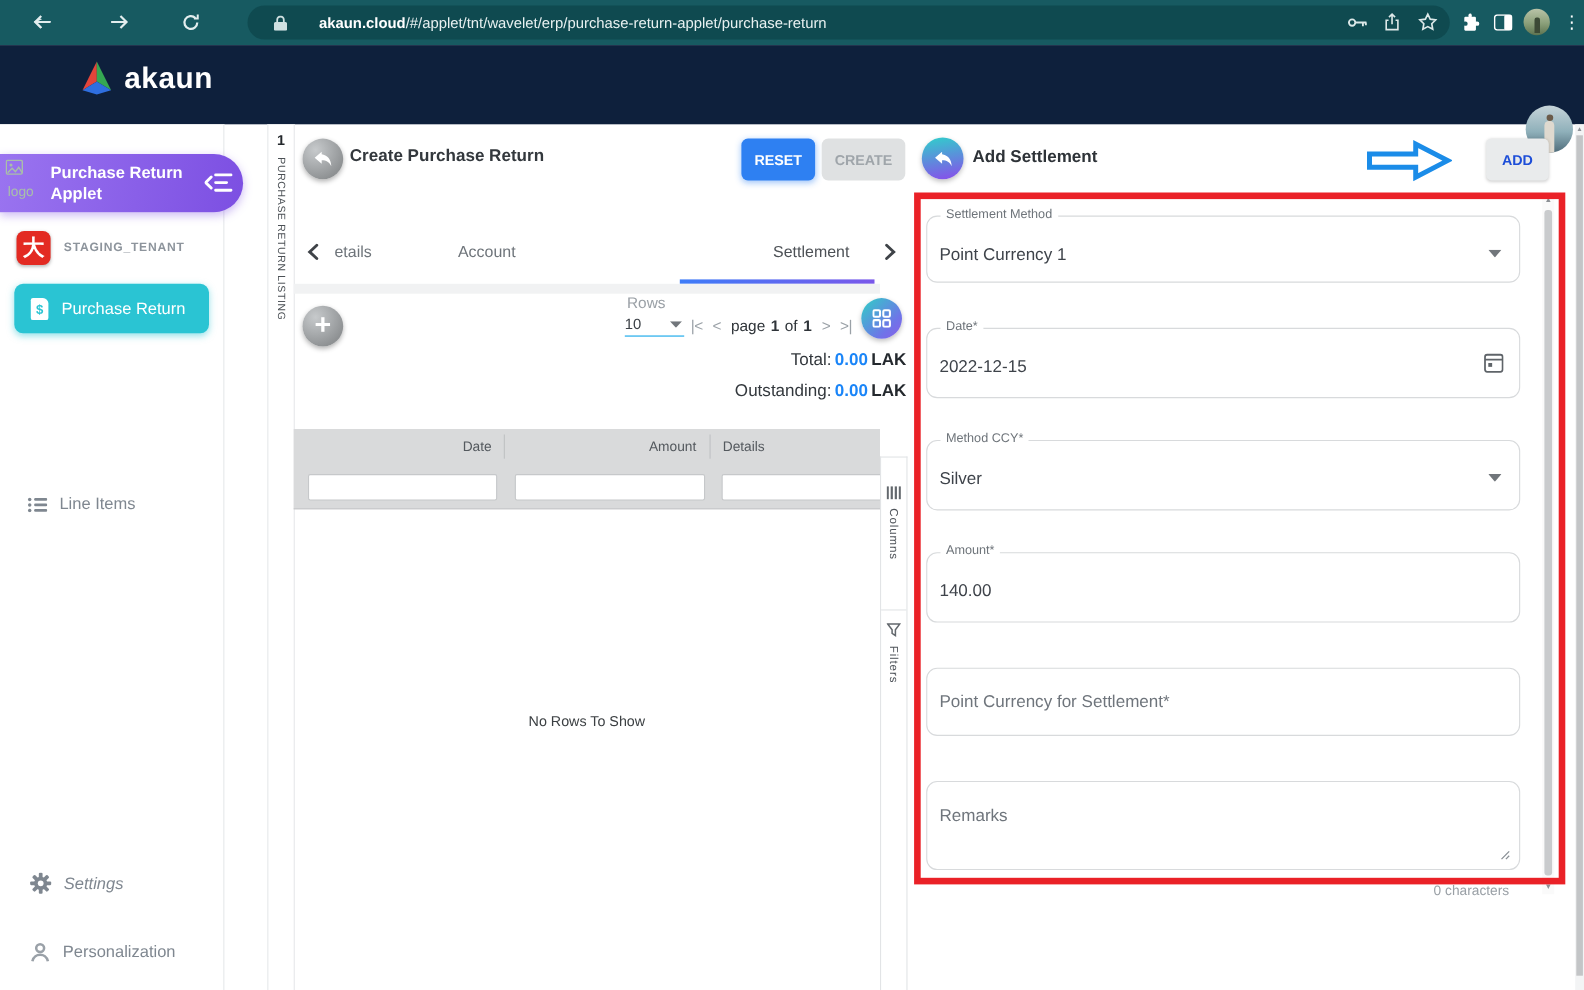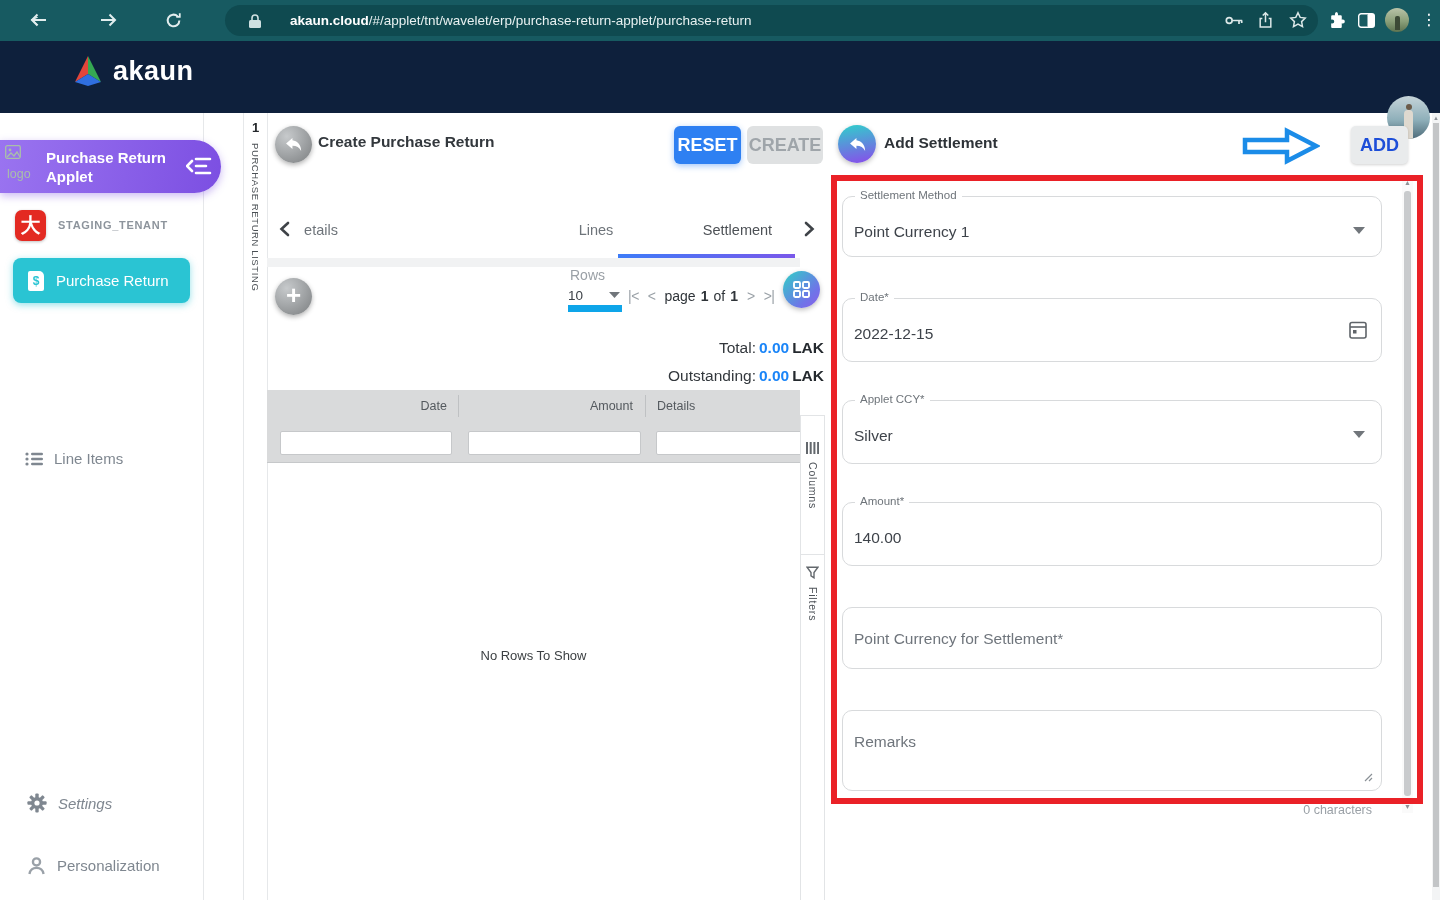--- a/index.html
+++ b/index.html
@@ -43,38 +43,38 @@
   
   #listing-strip{position:absolute;left:243px;top:113px;width:23px;height:787px;background:#fff;
                  border-left:1px solid #e6e8ea;border-right:1px solid #e6e8ea;}
   #listing-badge{position:absolute;left:0;top:7px;width:23px;text-align:center;font-size:13px;font-weight:bold;color:#24282c;}
   #listing-label{position:absolute;left:6px;top:30px;writing-mode:vertical-rl;font-size:9.5px;letter-spacing:.6px;color:#4b5055;}
   
   .silver{border-radius:50%;background:radial-gradient(circle at 32% 28%,#c7cacc,#8e9193 75%);
           box-shadow:0 2px 5px rgba(0,0,0,.3);display:flex;align-items:center;justify-content:center;}
   .grad-circle{border-radius:50%;background:linear-gradient(170deg,#2fd0cb 0%,#8158e8 90%);
           box-shadow:0 2px 5px rgba(0,0,0,.25);display:flex;align-items:center;justify-content:center;}
-  .btn{display:flex;align-items:center;justify-content:center;font-weight:bold;font-size:18px;border-radius:6px;}
+  .btn{display:flex;align-items:center;justify-content:center;font-weight:bold;font-size:13px;border-radius:6px;}
   
   #main-title{position:absolute;left:318px;top:133px;font-size:15.5px;font-weight:600;color:#33383d;}
   .tab{position:absolute;top:207px;height:47px;line-height:47px;text-align:center;font-size:14.5px;color:#6e747a;}
   .tab.active{color:#4d5156;}
   #tab-indicator{position:absolute;left:618px;top:254px;width:177px;height:4px;
                  background:linear-gradient(90deg,#3d7cf8,#7a58ea);}
   #tabs-band{position:absolute;left:267px;top:258px;width:533px;height:9px;background:#f1f2f3;}
   .chev{position:absolute;width:16px;height:20px;}
   #rows-label{position:absolute;left:570px;top:267px;font-size:14px;color:#9aa0a6;}
-  #rows-select{position:absolute;left:568px;top:286px;width:54px;height:19px;border-bottom:7px solid #0ea5e9;}
+  #rows-select{position:absolute;left:568px;top:286px;width:54px;height:19px;border-bottom:1px solid #0ea5e9;}
   #rows-select span{font-size:13.5px;color:#3c4147;}
   #rows-select svg{position:absolute;right:2px;top:6px;}
   #pager{position:absolute;left:628px;top:288px;display:flex;align-items:center;gap:9px;
          font-size:14px;color:#9aa1a7;letter-spacing:-.5px;}
   #pager .pg{color:#2f3439;letter-spacing:0;}
   #pager .num{font-weight:bold;}
-  #totals{position:absolute;left:500px;top:334px;width:324px;text-align:right;font-size:15.5px;color:#33383d;line-height:28px;}
+  #totals{position:absolute;left:500px;top:314px;width:324px;text-align:right;font-size:15.5px;color:#33383d;line-height:28px;}
   #totals .val{color:#1a85f8;font-weight:bold;margin:0 3px;}
   #totals .cur{font-weight:bold;color:#24292e;}
   
   #grid-head{position:absolute;left:267px;top:390px;width:533px;height:72px;background:#d9dadb;border-bottom:1px solid #c6c8ca;}
   .gh{position:absolute;top:0;height:32px;line-height:32px;font-size:12.5px;color:#54595e;}
   .gsep{position:absolute;top:5px;width:1px;height:22px;background:#bfc1c3;}
   .flt{position:absolute;top:41px;height:20px;background:#fff;border:1px solid #c6c8ca;border-radius:2px;}
   #empty-msg{position:absolute;left:267px;top:648px;width:533px;text-align:center;font-size:13px;color:#3c4043;}
   
   #tools{position:absolute;left:800px;top:415px;width:25px;height:485px;background:#fff;
@@ -260,21 +260,21 @@
 
   <div class="btn" style="position:absolute;left:674px;top:126px;width:67px;height:38px;background:#2e80f2;color:#fff;box-shadow:0 2px 6px rgba(46,128,242,.45);">RESET</div>
   <div class="btn" style="position:absolute;left:747px;top:126px;width:76px;height:38px;background:#dfe1e2;color:#9fa5aa;">CREATE</div>
 
   <div class="chev" style="left:279px;top:221px;">
     <svg width="11" height="16" viewBox="0 0 11 16" fill="none" stroke="#3f4348" stroke-width="2.6" stroke-linecap="round">
         <path d="M9 2 2.5 8 9 14"></path>
       </svg>
   </div>
   <div class="tab" style="left:277px;width:88px;">etails</div>
-  <div class="tab" style="left:520px;width:152px;">Lines</div>
+  <div class="tab" style="left:365px;width:155px;">Account</div>
   <div class="tab active" style="left:680px;width:115px;">Settlement</div>
   <div id="tab-indicator"></div>
   <div id="tabs-band"></div>
   <div class="chev" style="left:804px;top:221px;">
     <svg width="11" height="16" viewBox="0 0 11 16" fill="none" stroke="#3f4348" stroke-width="2.6" stroke-linecap="round">
         <path d="M2 2l6.5 6L2 14"></path>
       </svg>
   </div>
 
   <div class="silver" style="position:absolute;left:275px;top:278px;width:37px;height:37px;font-size:26px;color:#fff;font-weight:bold;">
@@ -365,21 +365,21 @@
     <span class="lbl">Date*</span>
     <span class="val">2022-12-15</span>
     <svg style="position:absolute;right:14px;top:21px;" width="18" height="19" viewBox="0 0 18 19" fill="none" stroke="#5f6469" stroke-width="1.6">
         <rect x="1" y="2.5" width="16" height="15.5" rx="2"></rect>
         <path d="M1 7h16"></path>
         <rect x="4" y="10" width="3.5" height="3.5" fill="#5f6469" stroke="none"></rect>
       </svg>
   </div>
 
   <div class="fld" style="top:400px;height:64px;">
-    <span class="lbl">Applet CCY*</span>
+    <span class="lbl">Method CCY*</span>
     <span class="val">Silver</span>
     <svg class="caret" width="12" height="7">
         <polygon points="0,0 12,0 6,7" fill="#71767b"></polygon>
       </svg>
   </div>
 
   <div class="fld" style="top:502px;height:64px;">
     <span class="lbl">Amount*</span>
     <span class="val">140.00</span>
   </div>

